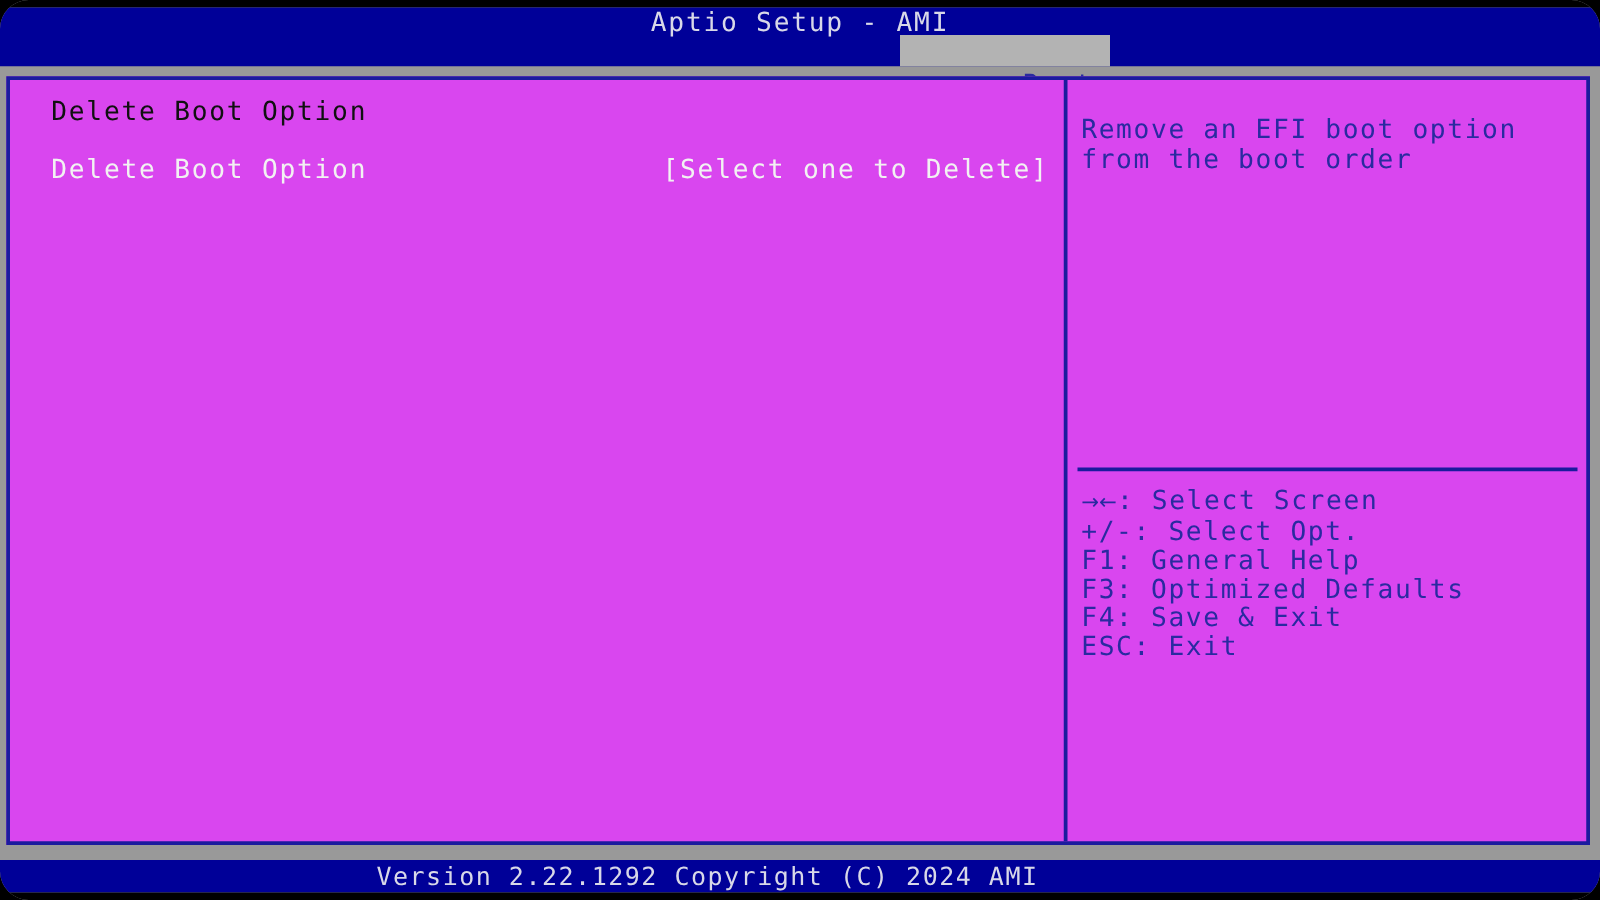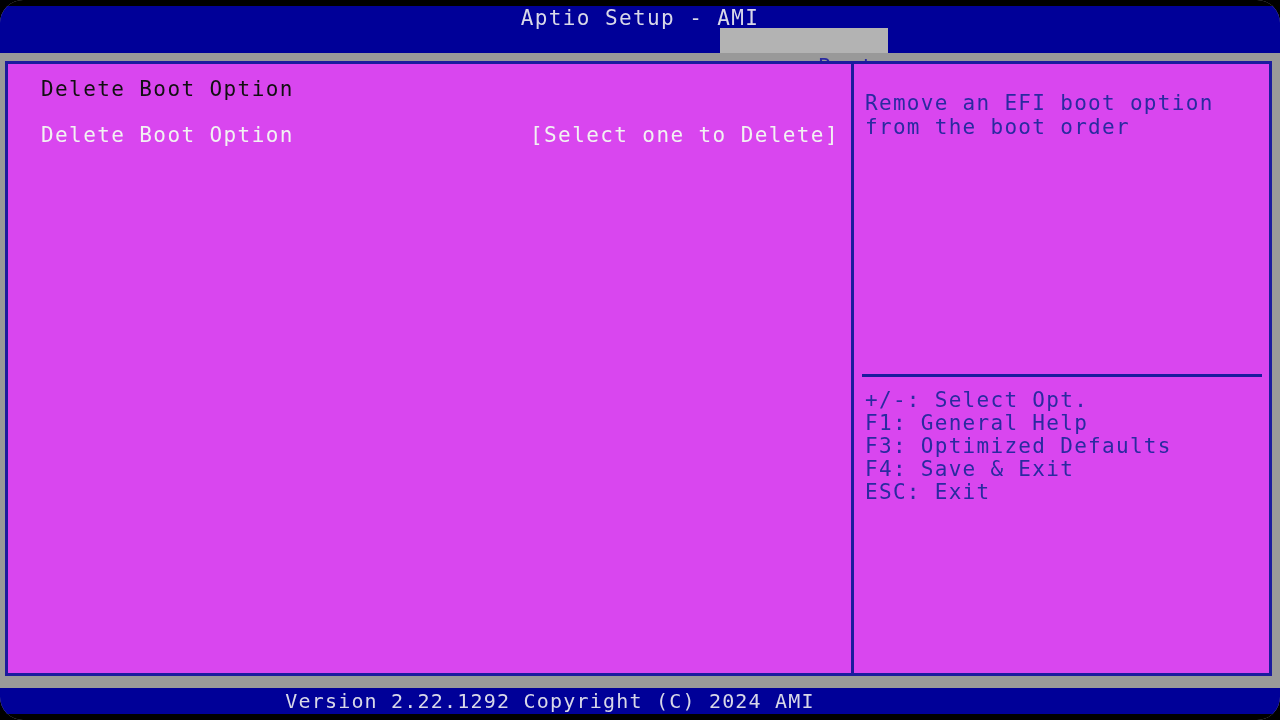--- a/index.html
+++ b/index.html
@@ -189,20 +189,21 @@
   .footer-text {
     position: absolute;
     left: 0; top: 690px;
     width: 1100px;
     text-align: center;
     font-size: 20px;
     line-height: 23px;
     letter-spacing: 1.2px;
     color: #d8d8e8;
     white-space: pre;
+    padding-left: 16px;
   }
 </style>
 </head>
 <body>
 
 <div id="screen">
 
   <div class="strip-top"></div>
 
   <div class="title-bar"></div>
@@ -227,20 +228,21 @@
       </div>
 
       <div class="panel-divider"></div>
 
       <div class="right-panel">
         <div class="help-text">Remove an EFI boot option from the boot order</div>
 
         <div class="help-sep"></div>
 
         <div class="legend">
+          <div class="legend-line"><span class="glyph">→←</span><span>: Select Screen</span></div>
           <div class="legend-line">+/-: Select Opt.</div>
           <div class="legend-line">F1: General Help</div>
           <div class="legend-line">F3: Optimized Defaults</div>
           <div class="legend-line">F4: Save &amp; Exit</div>
           <div class="legend-line">ESC: Exit</div>
         </div>
       </div>
 
     </div>
   </div>

